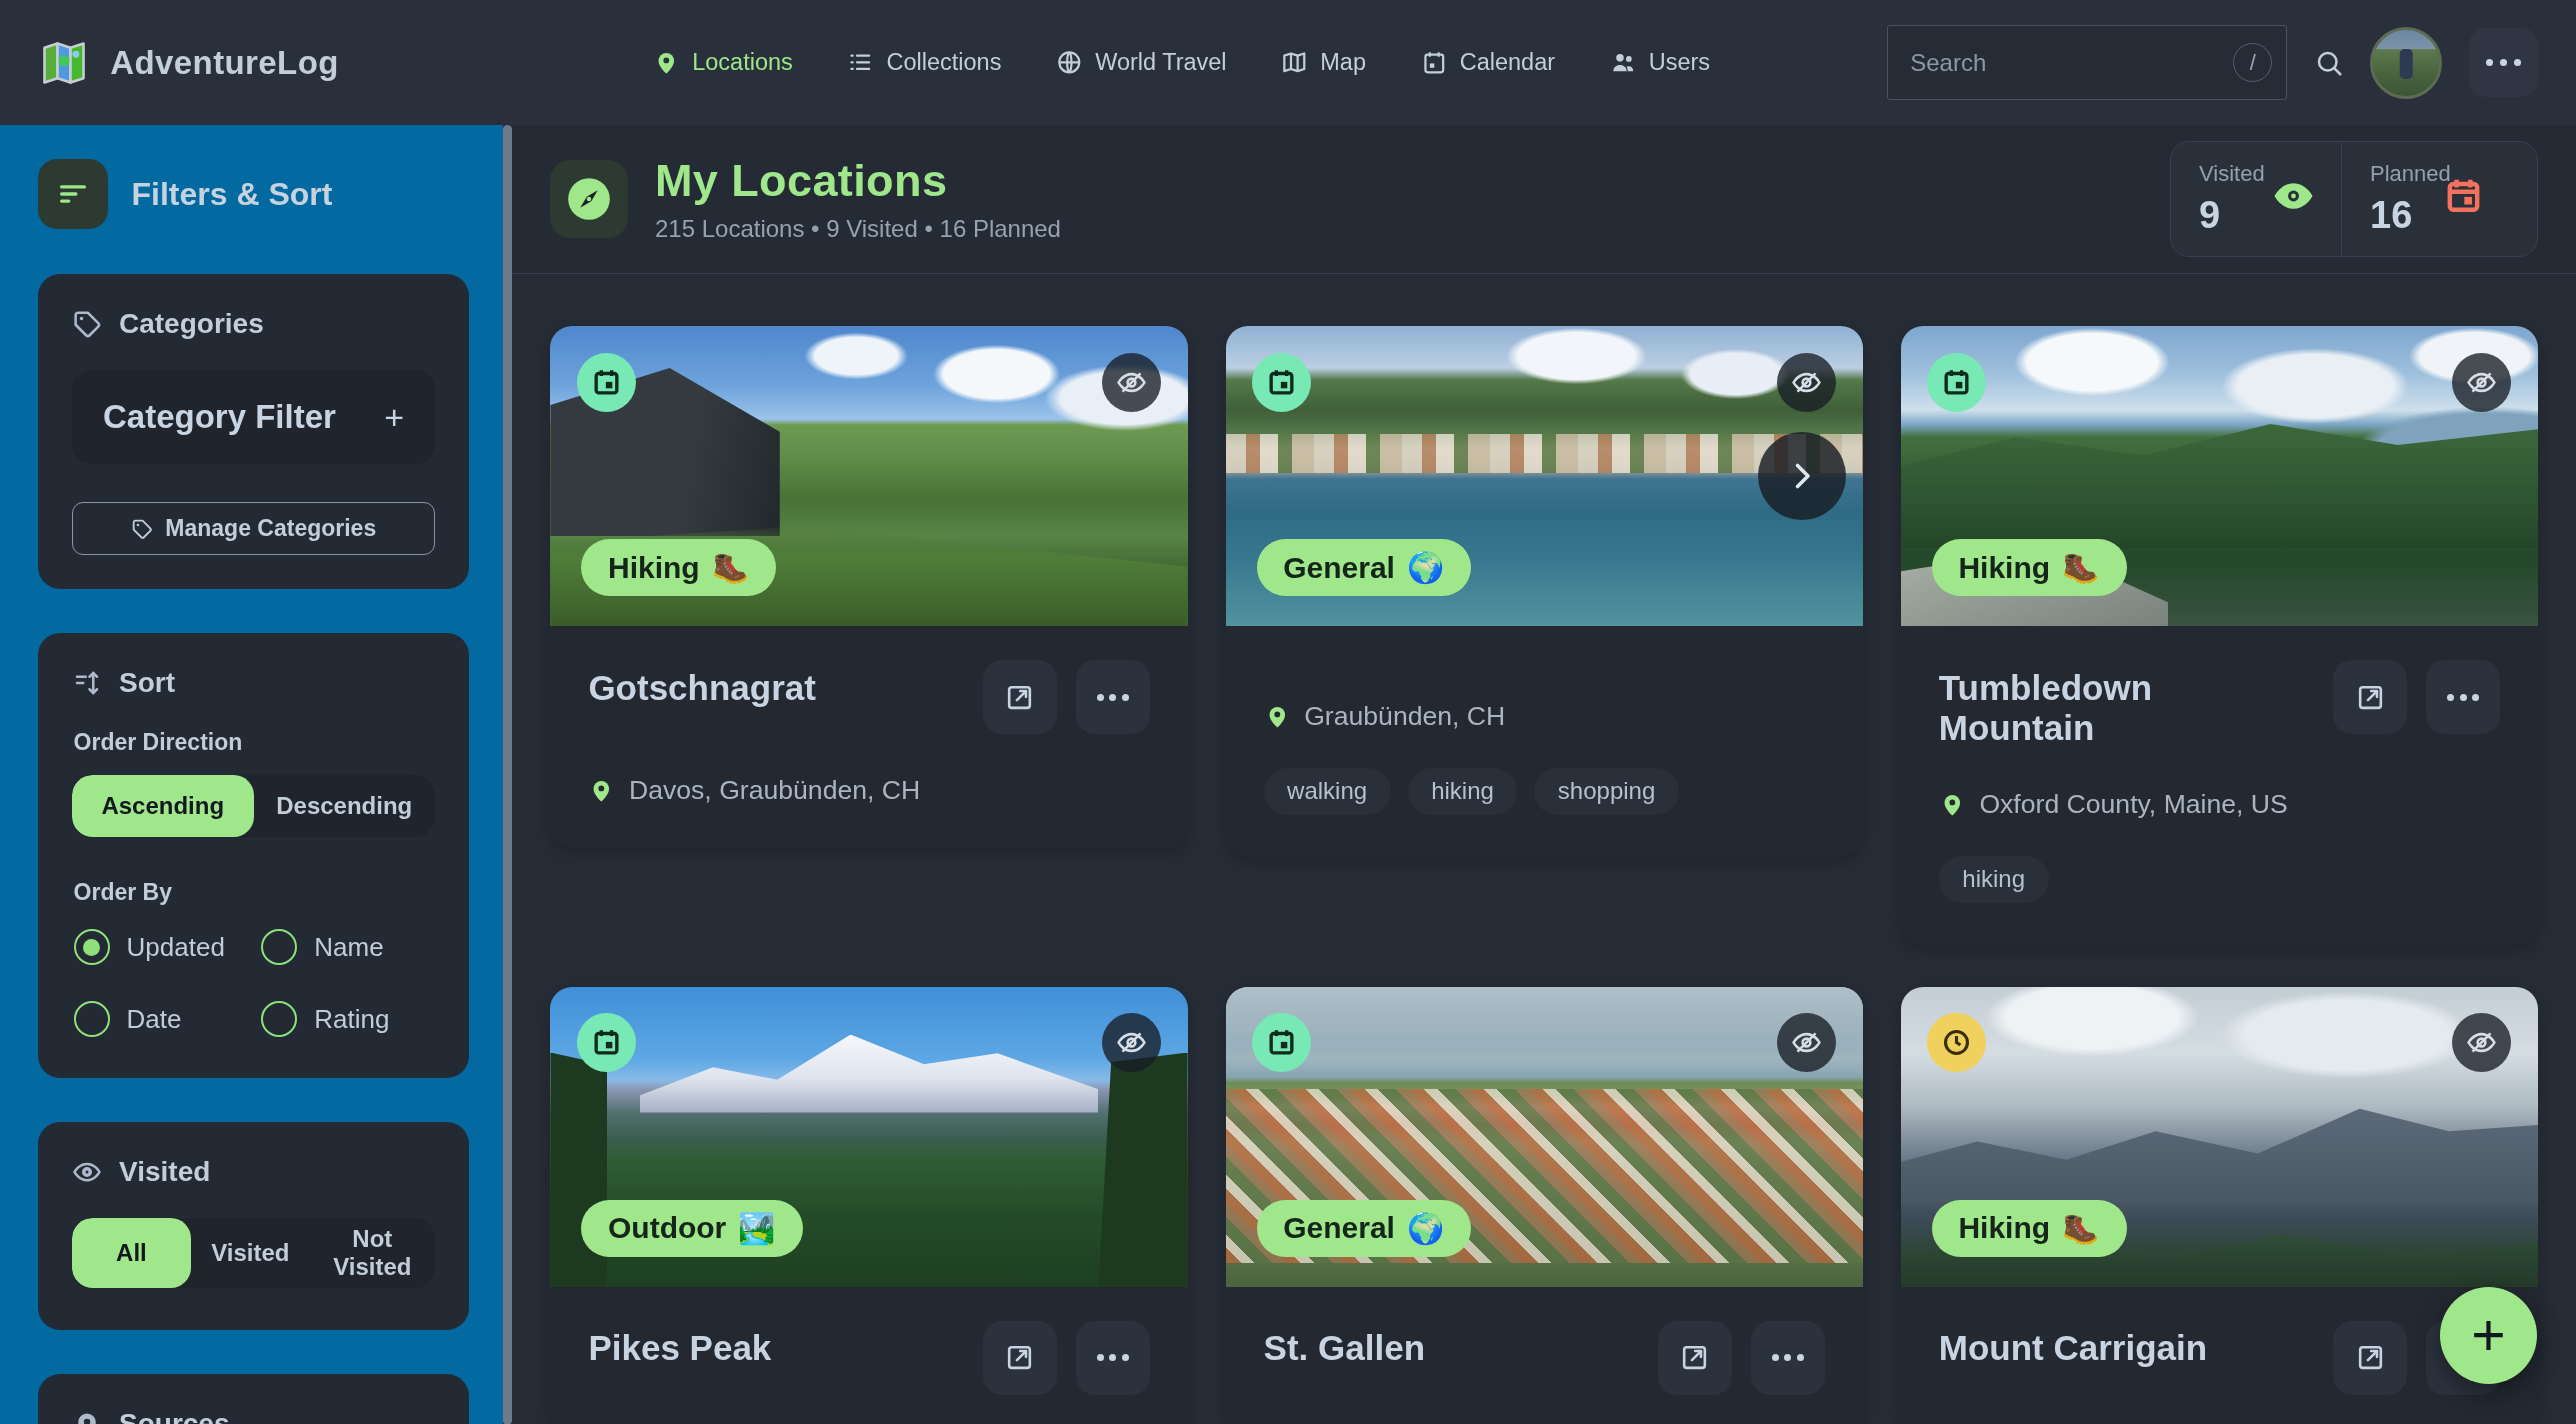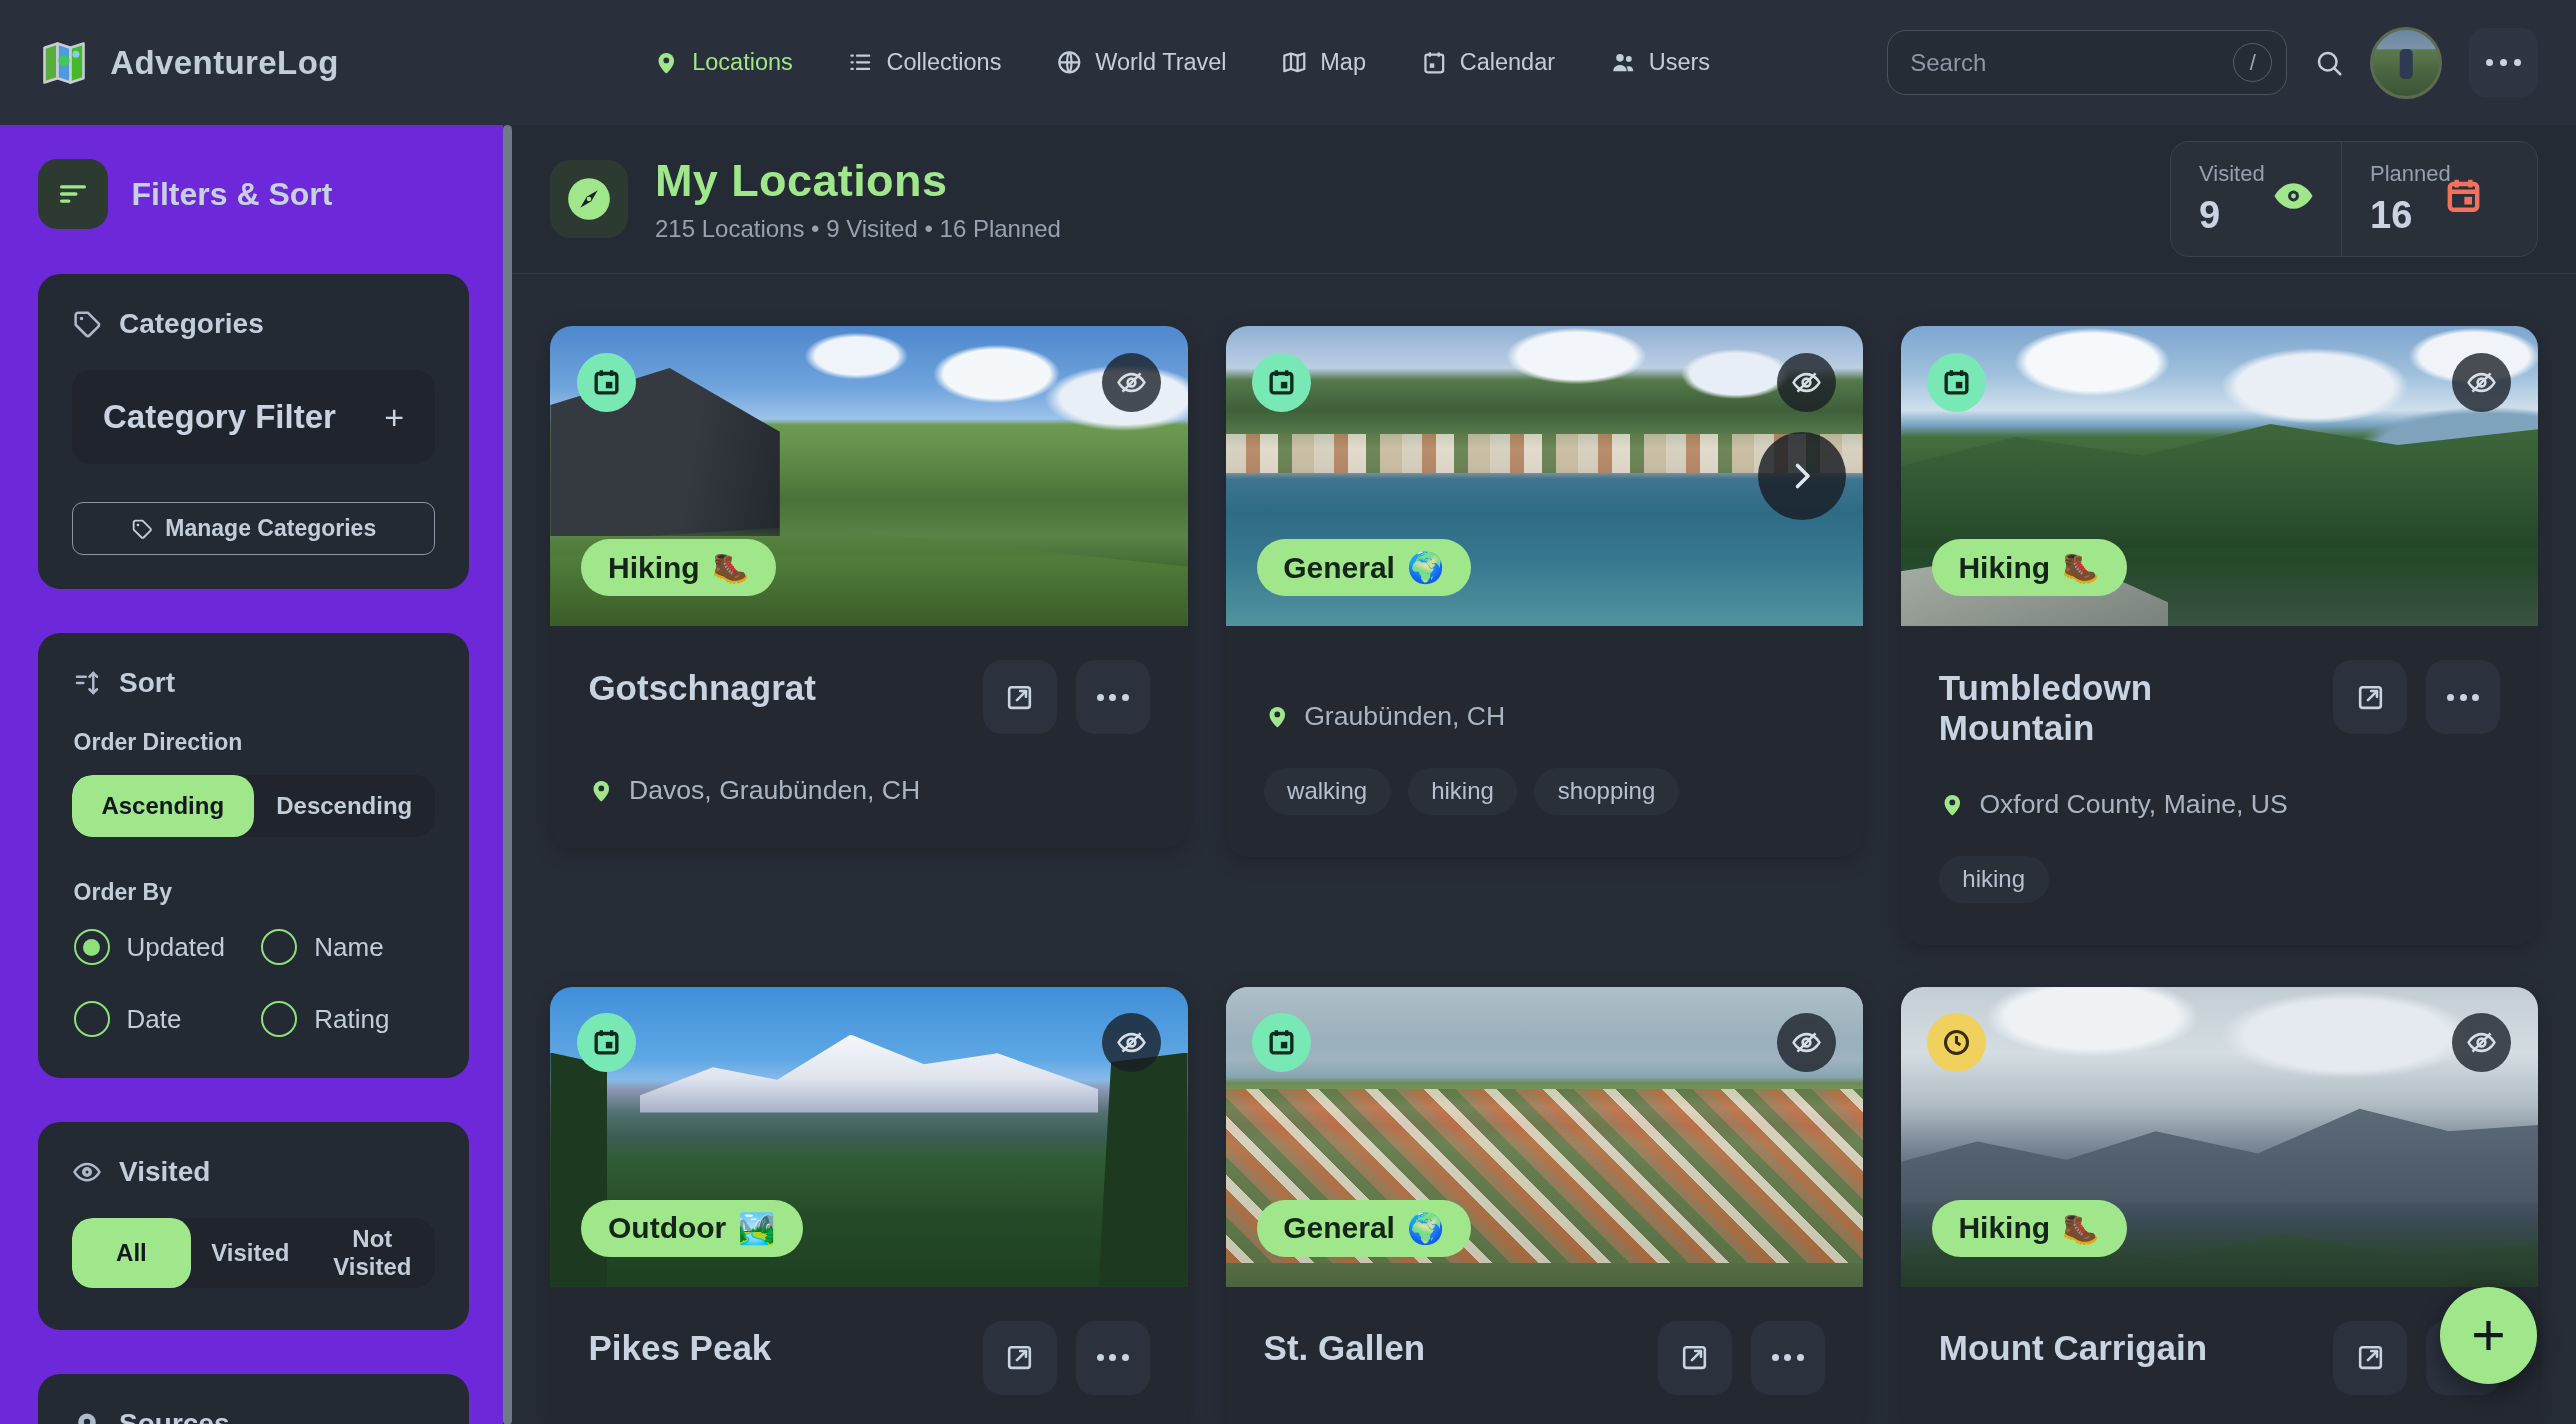--- a/index.html
+++ b/index.html
@@ -27,34 +27,34 @@
   
   .navbar{height:125px;background:var(--bg-nav);display:flex;align-items:center;padding:0 38px;gap:31px;}
   .brand{display:flex;align-items:center;gap:20.3px;min-width:438px;}
   .brand-logo{width:52px;height:52px;flex:0 0 auto;}
   .brand-name{font-size:33px;font-weight:700;color:#c2cfdb;letter-spacing:0.4px;}
   .nav-center{flex:1;display:flex;justify-content:center;align-items:center;gap:14px;}
   .nav-item{display:flex;align-items:center;gap:12.5px;padding:15.6px 20.3px;border-radius:11px;color:#c3cedb;font-size:23.5px;font-weight:400;cursor:pointer;white-space:nowrap;}
   .nav-item svg{width:26.6px;height:26.6px;}
   .nav-item.active{color:var(--green);}
   .nav-right{display:flex;align-items:center;gap:26.6px;}
-  .search-box{display:flex;align-items:center;justify-content:space-between;width:400px;height:65px;border:1.6px solid #4a5260;border-radius:19px;background:#262c36;padding:0 14px 0 22px;}
+  .search-box{display:flex;align-items:center;justify-content:space-between;width:400px;height:75px;border:1.6px solid #4a5260;border-radius:3px;background:#262c36;padding:0 14px 0 22px;}
   .search-box input{background:transparent;border:none;outline:none;color:var(--text);font-size:24px;width:297px;font-family:inherit;}
   .search-box input::placeholder{color:#8d98a6;}
   .kbd-slash{width:39px;height:39px;border:1.6px solid #555f6d;border-radius:50%;display:flex;align-items:center;justify-content:center;color:#9aa5b3;font-size:22px;}
   .icon-btn{background:none;border:none;color:#c3cedb;cursor:pointer;display:flex;align-items:center;}
   .icon-btn svg{width:30px;height:30px;}
   .avatar{width:72px;height:72px;border-radius:50%;border:3.9px solid #5d6b52;position:relative;overflow:hidden;background:linear-gradient(180deg,#6d86a0 0%,#7b94ab 28%,#5d7a4c 30%,#4a6540 62%,#3c5634 100%);cursor:pointer;flex:0 0 auto;}
   .avatar::after{content:"";position:absolute;left:50%;top:30%;width:12.5px;height:30px;transform:translateX(-50%);background:#2e3a52;border-radius:4.7px;}
   .menu-btn{width:69px;height:69px;border-radius:17px;background:#2f3542;border:none;display:flex;align-items:center;justify-content:center;gap:6.3px;cursor:pointer;}
   .menu-btn i{width:7.8px;height:7.8px;border-radius:50%;background:#cbd5e1;display:block;}
 
   
   .shell{display:flex;height:1300px;}
-  .sidebar{width:503px;flex:0 0 auto;background:#6d28d9;padding:34px 34px 0 38px;overflow:hidden;}
+  .sidebar{width:503px;flex:0 0 auto;background:#0369a1;padding:34px 34px 0 38px;overflow:hidden;}
   .side-scrollbar{width:9.4px;flex:0 0 auto;background:#6f7a89;border-radius:4.7px;}
   .content{flex:1;background:var(--bg-page);position:relative;}
 
   
   .panel-header{display:flex;align-items:center;gap:23.5px;margin-bottom:45px;}
   .icon-tile{width:70px;height:70px;border-radius:19px;background:#2d3a31;display:flex;align-items:center;justify-content:center;color:var(--green);}
   .icon-tile svg{width:34px;height:34px;}
   .panel-header h2{font-size:32px;font-weight:700;color:#c7d2e0;}
   .side-card{background:#242a34;border-radius:22px;padding:34px;margin-bottom:44px;}
   .sec-head{display:flex;align-items:center;gap:17px;margin-bottom:30px;color:#b9c5d3;}

